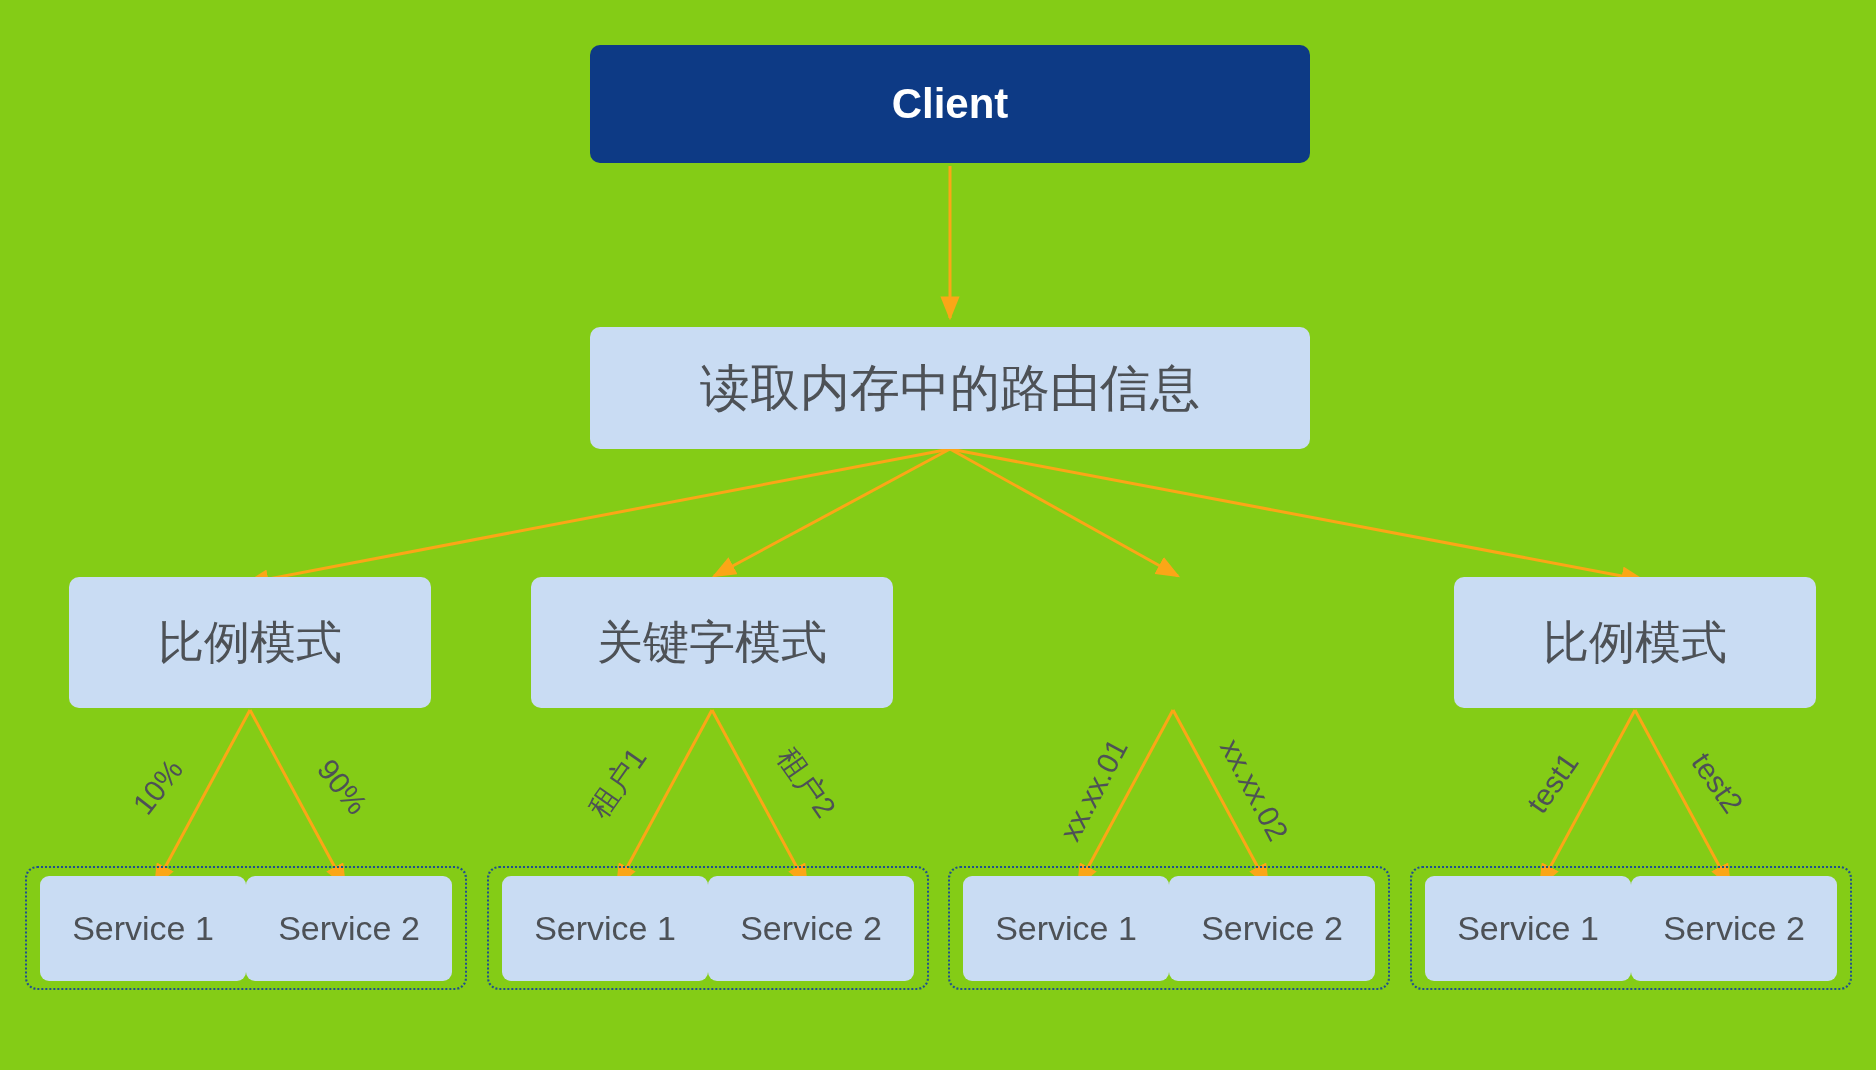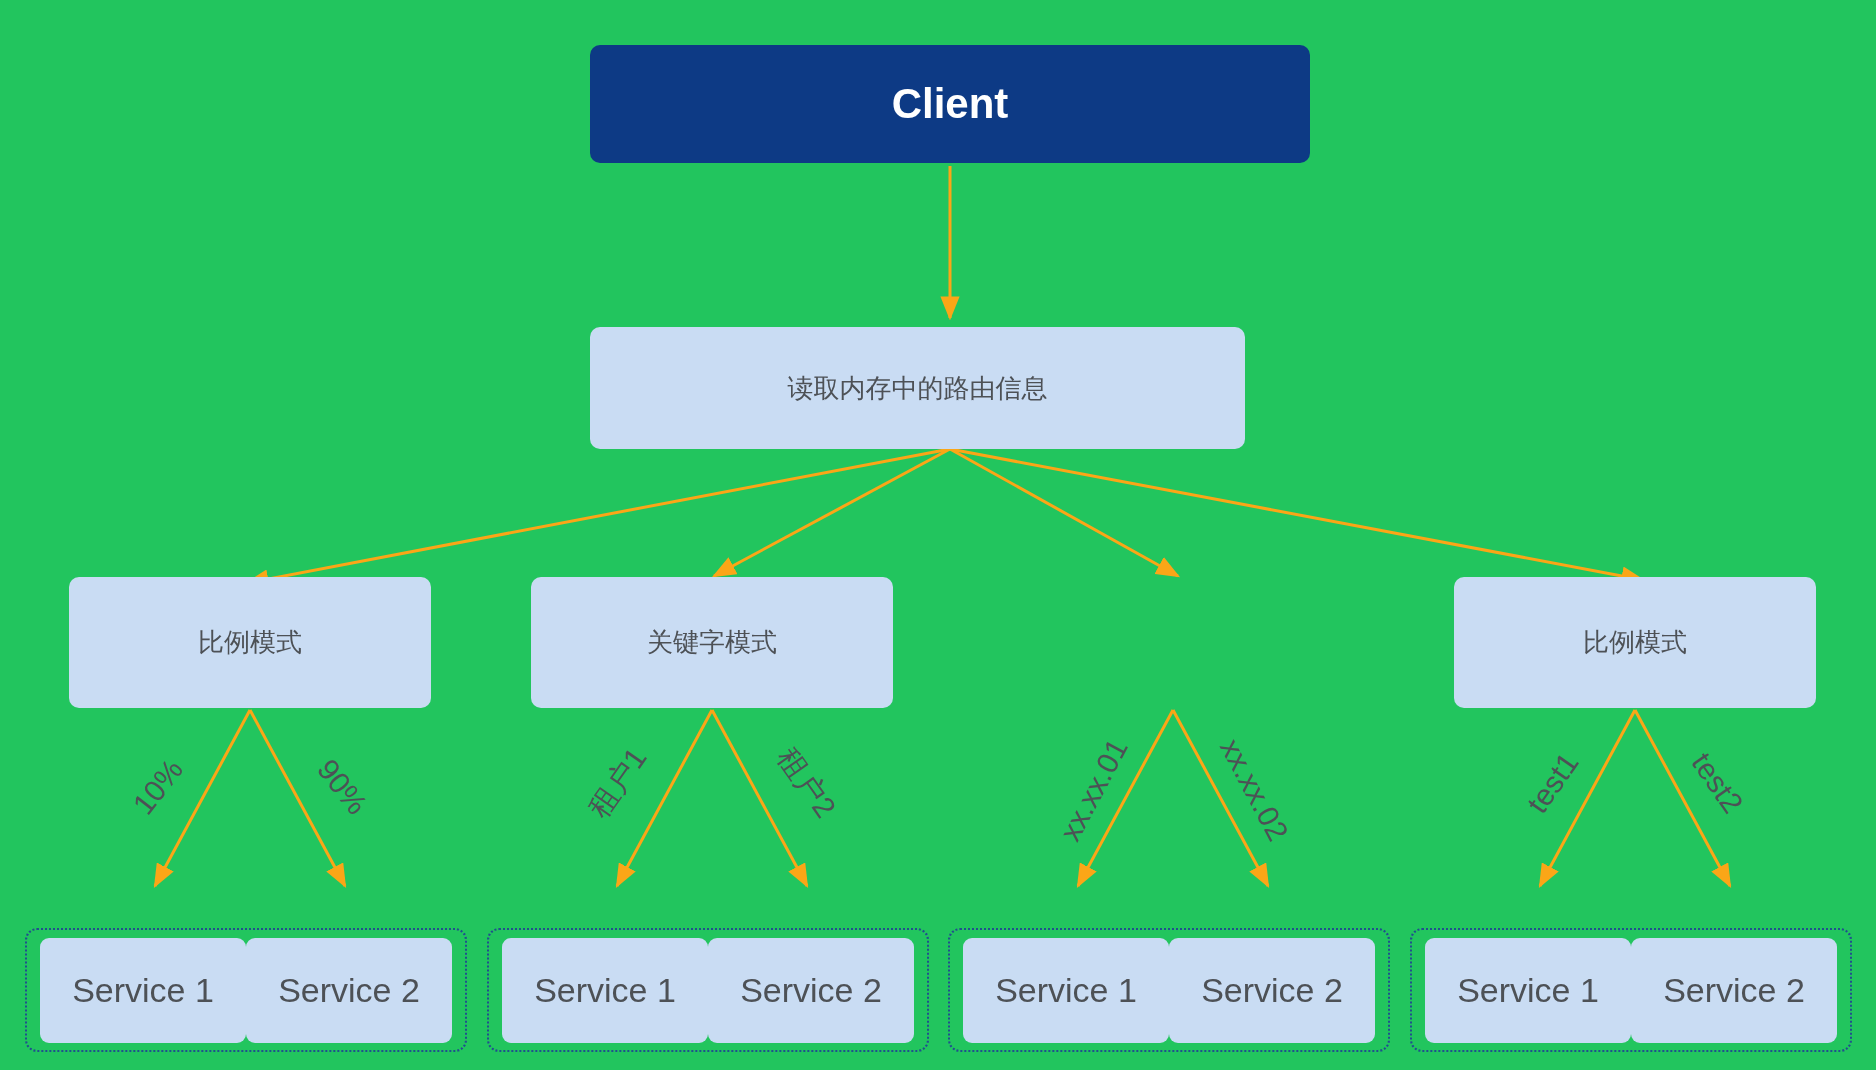--- a/index.html
+++ b/index.html
@@ -1,20 +1,20 @@
 <!DOCTYPE html>
 <html><head>
 <meta charset="utf-8">
 <style>
   html, body { margin: 0; padding: 0; background: #ffffff; }
   .canvas {
     position: relative;
     width: 1876px;
     height: 1070px;
-    background: #22c55e;
+    background: #84cc16;
     overflow: hidden;
     font-family: "Liberation Sans", "DejaVu Sans", sans-serif;
     --client-bg: #0d3a85;
     --node-bg: #c9dcf3;
     --arrow: #fba617;
     --text: #4d5156;
     --group-border: #20508e;
     --client-text: #ffffff;
   }
   .arrow-layer {
@@ -39,33 +39,33 @@
     left: 590px; top: 45px;
     width: 720px; height: 118px;
     background: var(--client-bg);
     color: var(--client-text);
     font-size: 42px;
     font-weight: bold;
     border-radius: 10px;
   }
   .router {
     left: 590px; top: 327px;
-    width: 655px; height: 122px;
-    font-size: 26px;
+    width: 720px; height: 122px;
+    font-size: 50px;
     font-weight: 500;
   }
   .mode {
     top: 577px;
     width: 362px; height: 131px;
-    font-size: 26px;
+    font-size: 46px;
     font-weight: 500;
   }
   .group {
     position: absolute;
-    top: 928px;
+    top: 866px;
     width: 442px; height: 124px;
     border: 2px dotted var(--group-border);
     border-radius: 12px;
     box-sizing: border-box;
     display: flex;
     gap: 0;
     padding: 8px 13px 9px 13px;
   }
   .service {
     position: relative;

